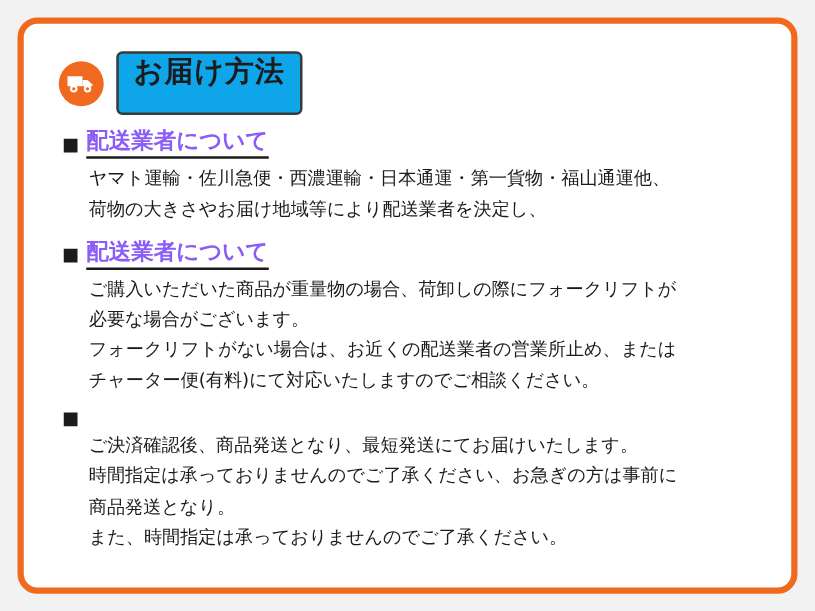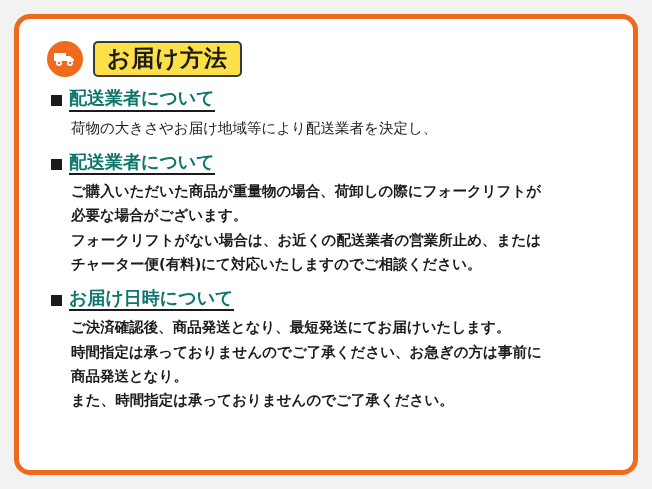--- a/index.html
+++ b/index.html
@@ -44,22 +44,22 @@
     background: #ef6a1e;
     display: flex;
     align-items: center;
     justify-content: center;
     flex: 0 0 auto;
   }
   .truck-badge svg { display: block; }
   .title-box {
     border: 2px solid #3a3a3a;
     border-radius: 5px;
-    padding: 2px 12px 3px 12px;
-    background: #fde047;
+    padding: 2px 12px 19px 12px;
+    background: #0ea5e9;
   }
   .title-text {
     font-size: 23px;
     font-weight: bold;
     color: #1b1b1b;
     letter-spacing: 1px;
     line-height: 1.15;
     white-space: nowrap;
   }
   
@@ -73,36 +73,36 @@
   .sq {
     width: 11px;
     height: 11px;
     background: #1b1b1b;
     flex: 0 0 auto;
     margin-top: 3px;
   }
   .section-title {
     font-size: 18px;
     font-weight: bold;
-    color: #0f766e;
+    color: #8b5cf6;
     border-bottom: 2px solid #1b1b1b;
     padding-bottom: 1px;
     line-height: 1.2;
     white-space: nowrap;
   }
   .body-lines {
     margin: 2px 0 0 26px;
   }
   .line {
     font-size: 14.5px;
     color: #1b1b1b;
     line-height: 1.72;
     white-space: nowrap;
   }
-  .line.tight { line-height: 1.68; font-weight: bold; }
+  .line.tight { line-height: 1.68; }
 </style>
 </head>
 <body>
 
 <div class="page">
   <div class="card">
 
     <div class="title-row">
       <div class="truck-badge">
         <svg width="24" height="18" viewBox="0 0 24 18" aria-hidden="true">
@@ -118,41 +118,41 @@
         <div class="title-text">お届け方法</div>
       </div>
     </div>
 
     <div class="section">
       <div class="section-head">
         <span class="sq"></span>
         <span class="section-title">配送業者について</span>
       </div>
       <div class="body-lines">
+        <div class="line">ヤマト運輸・佐川急便・西濃運輸・日本通運・第一貨物・福山通運他、</div>
         <div class="line">荷物の大きさやお届け地域等により配送業者を決定し、</div>
       </div>
     </div>
 
     <div class="section">
       <div class="section-head">
         <span class="sq"></span>
         <span class="section-title">配送業者について</span>
       </div>
       <div class="body-lines">
         <div class="line tight">ご購入いただいた商品が重量物の場合、荷卸しの際にフォークリフトが</div>
         <div class="line tight">必要な場合がございます。</div>
         <div class="line tight">フォークリフトがない場合は、お近くの配送業者の営業所止め、または</div>
         <div class="line tight">チャーター便(有料)にて対応いたしますのでご相談ください。</div>
       </div>
     </div>
 
     <div class="section">
       <div class="section-head">
         <span class="sq"></span>
-        <span class="section-title">お届け日時について</span>
       </div>
       <div class="body-lines">
         <div class="line tight">ご決済確認後、商品発送となり、最短発送にてお届けいたします。</div>
         <div class="line tight">時間指定は承っておりませんのでご了承ください、お急ぎの方は事前に</div>
         <div class="line tight">商品発送となり。</div>
         <div class="line tight">また、時間指定は承っておりませんのでご了承ください。</div>
       </div>
     </div>
 
   </div>

